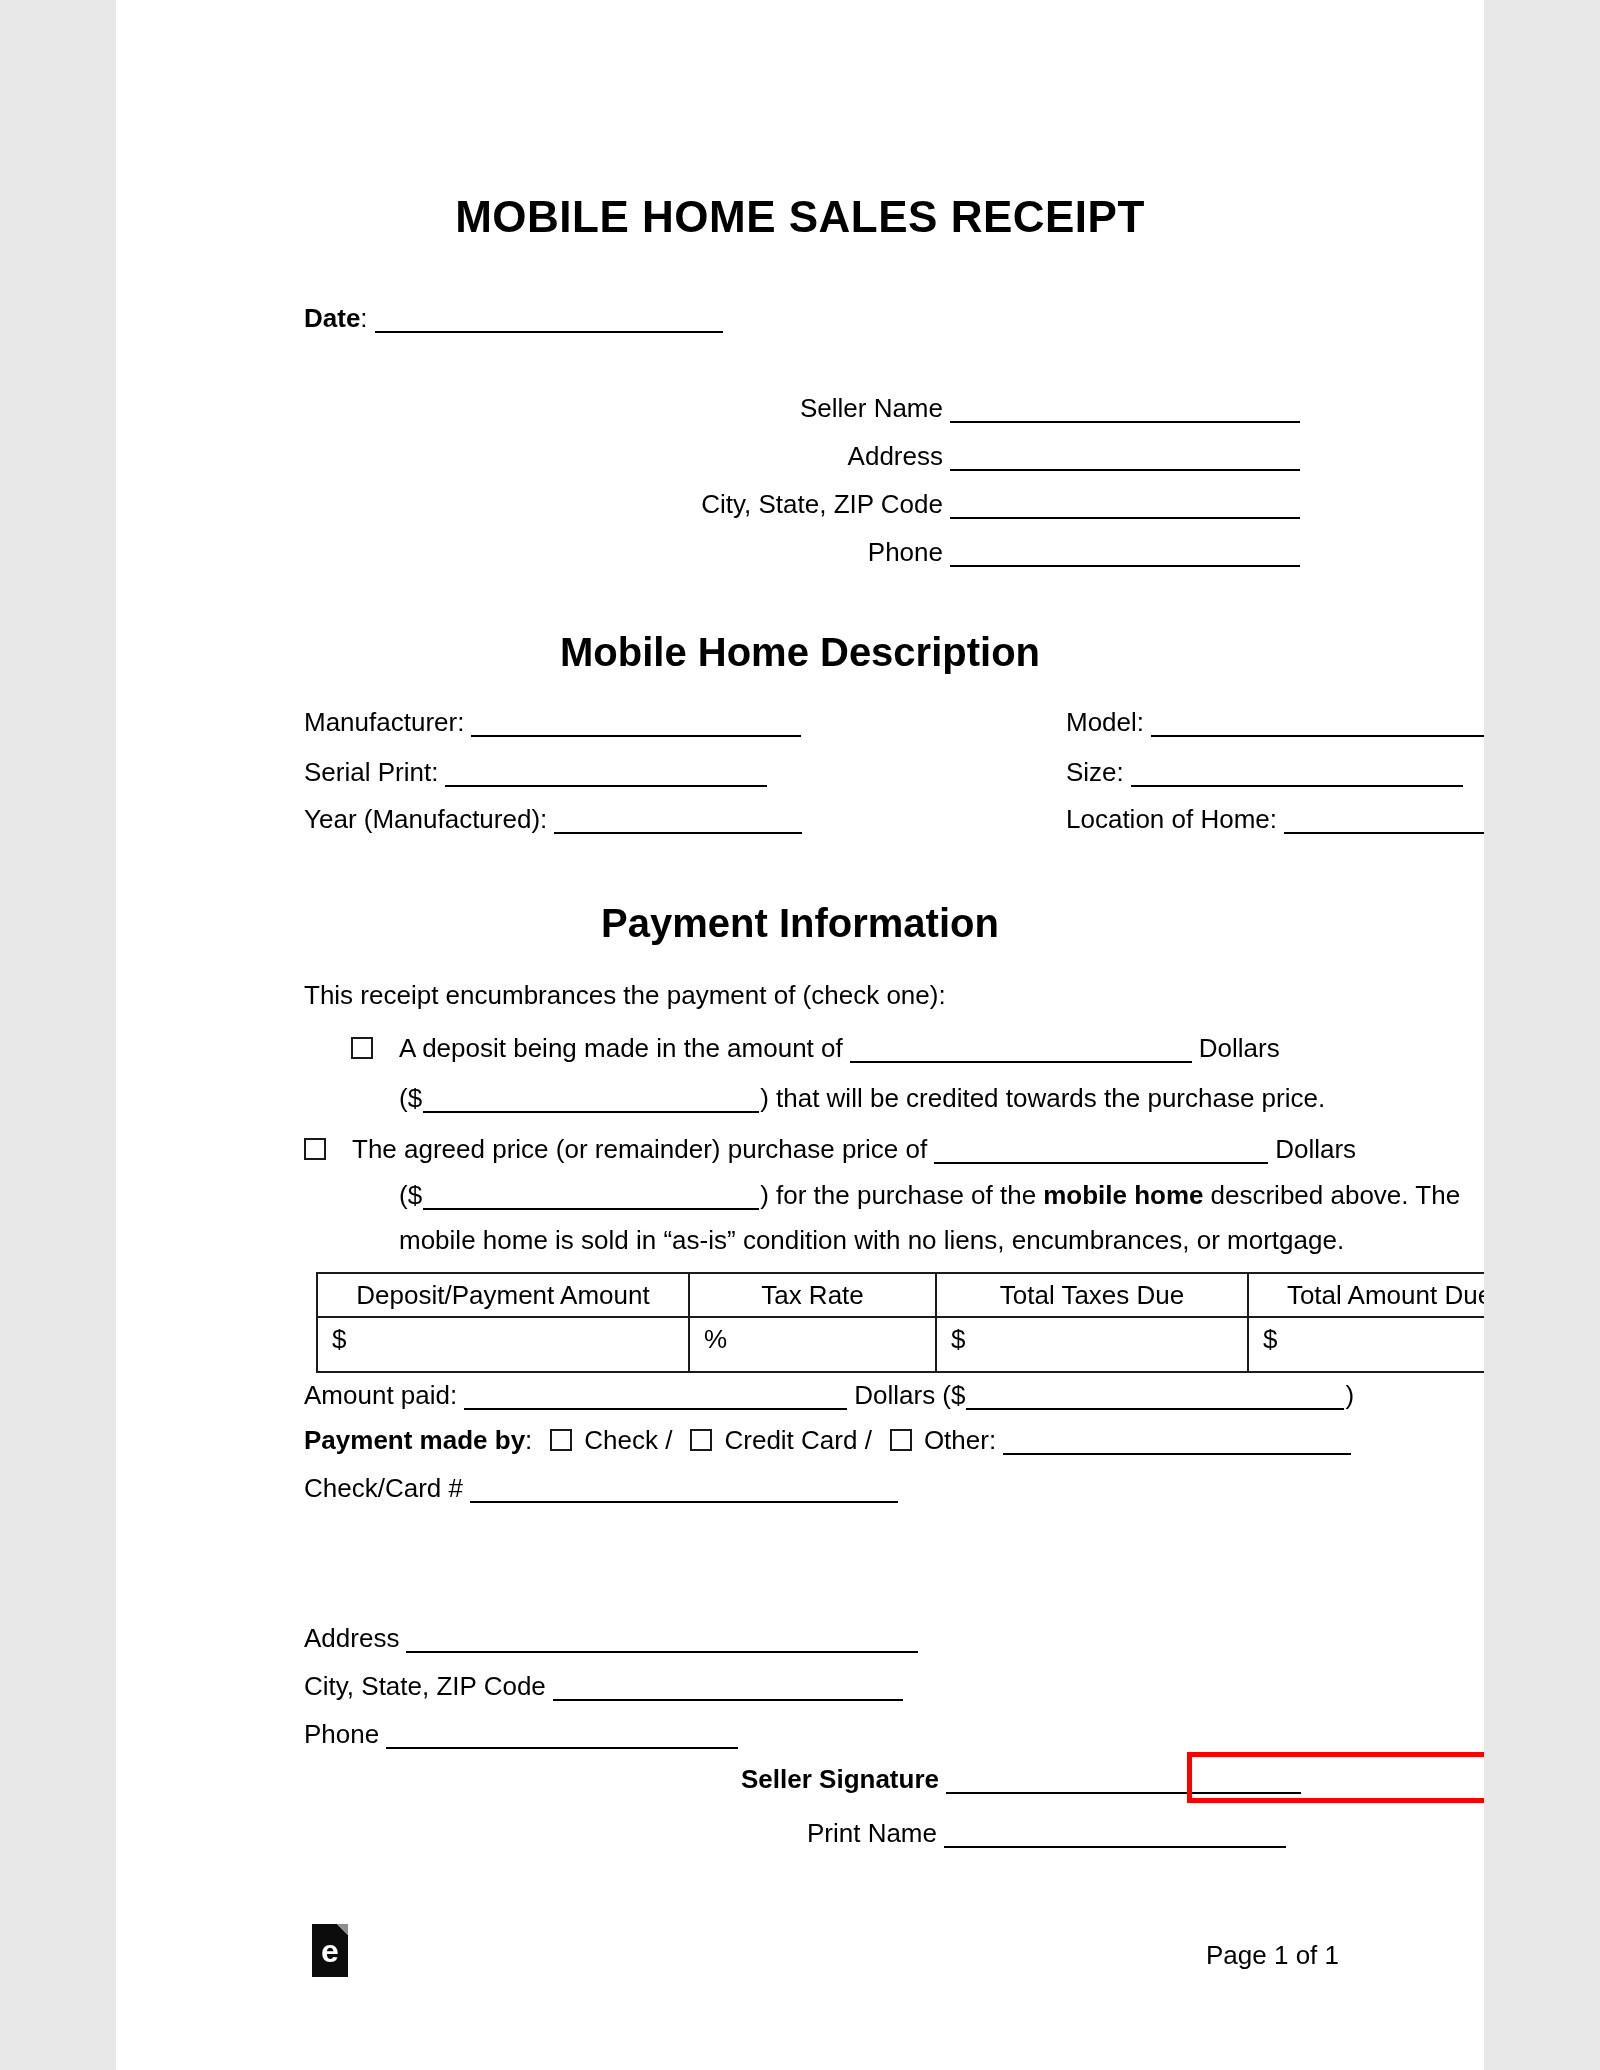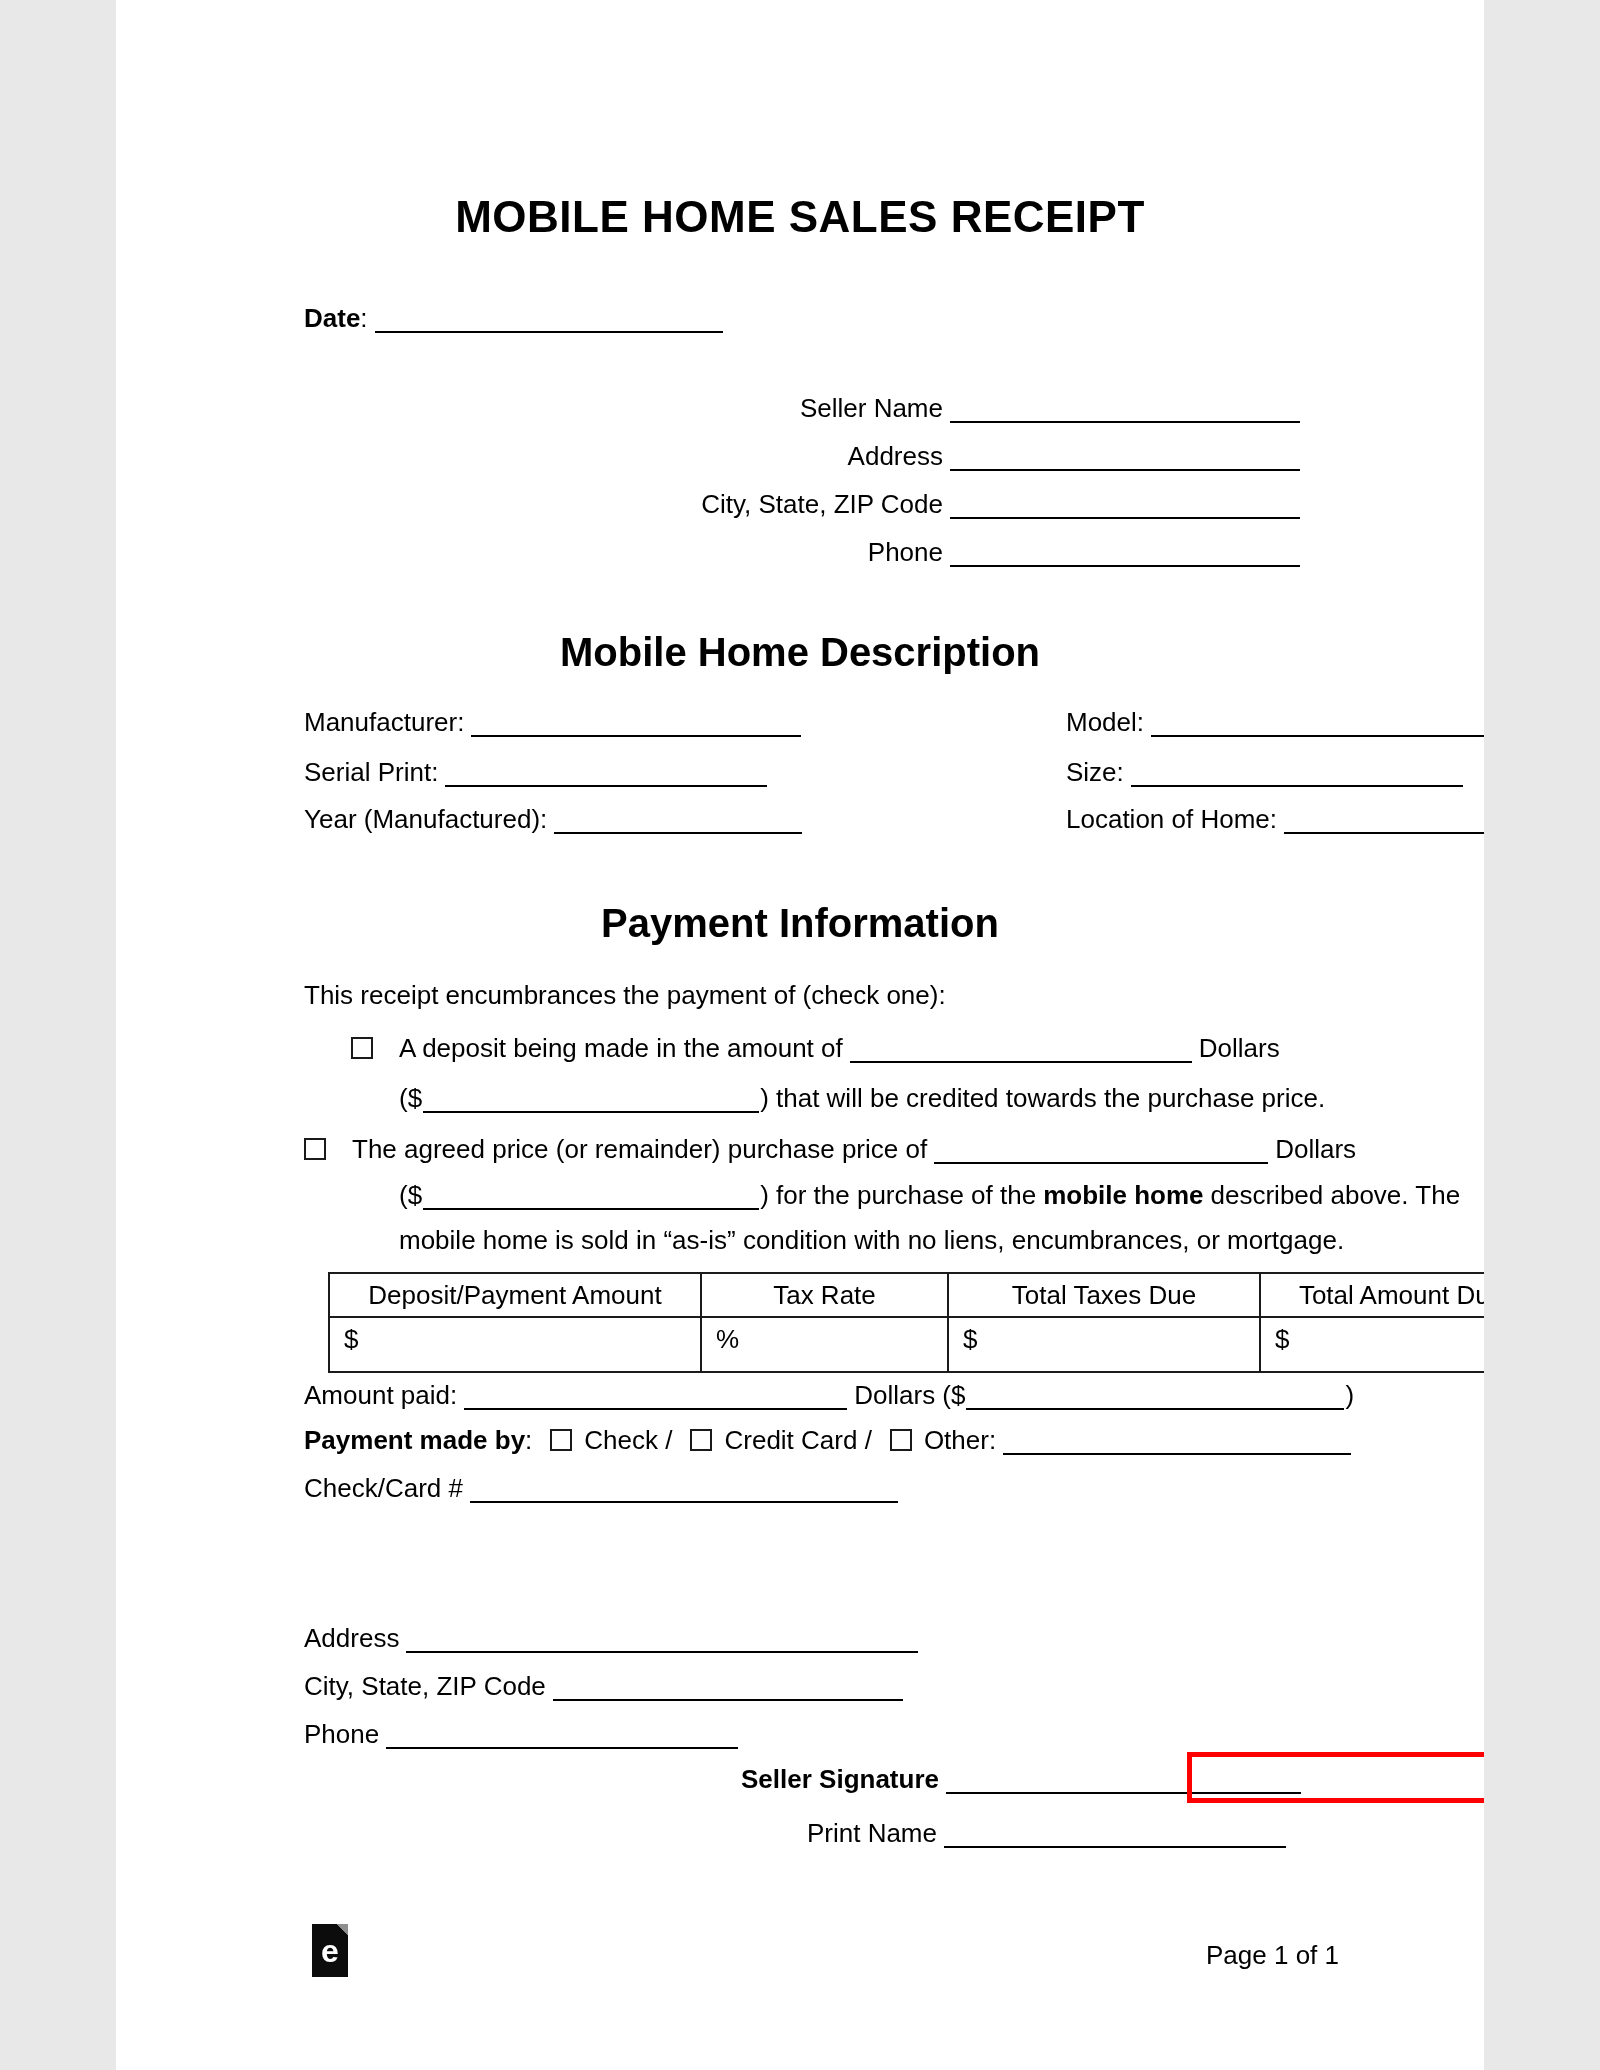--- a/index.html
+++ b/index.html
@@ -48,21 +48,21 @@
     border:2px solid #1a1a1a;
     background:#fff;
     vertical-align:-2px;
   }
   .opt .cb{margin-right:26px;}
   .mb .cb{margin:0 12px 0 18px;}
   .col2{position:absolute;left:762px;top:0;white-space:nowrap;}
   .col1{white-space:nowrap;}
   table.pay{
     position:absolute;
-    left:212px;top:1272px;
+    left:200px;top:1272px;
     width:1214px;
     border-collapse:collapse;
     table-layout:fixed;
     font-size:26px;
   }
   table.pay th,table.pay td{
     border:2px solid #1b1b1b;
     font-weight:normal;
   }
   table.pay th{height:42px;text-align:center;vertical-align:middle;padding:0;}

